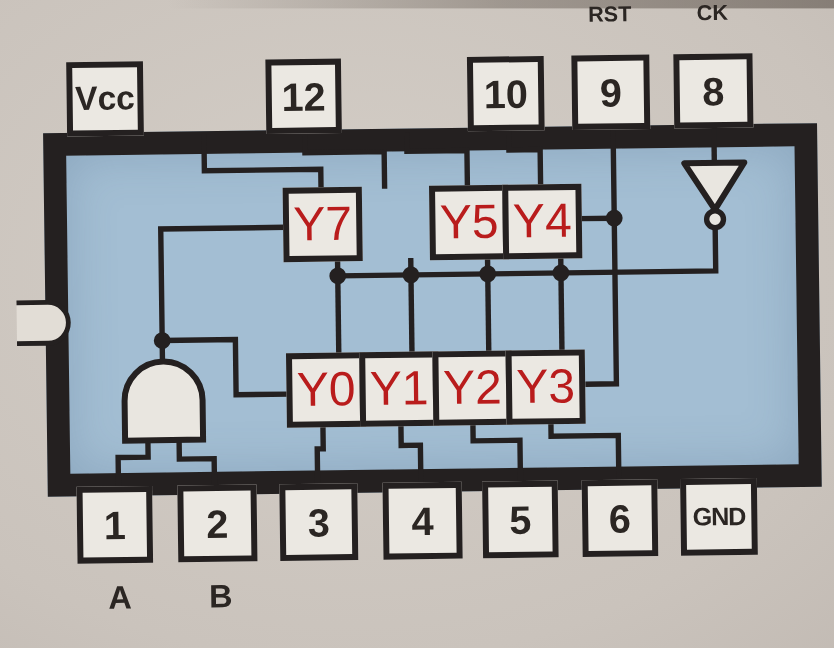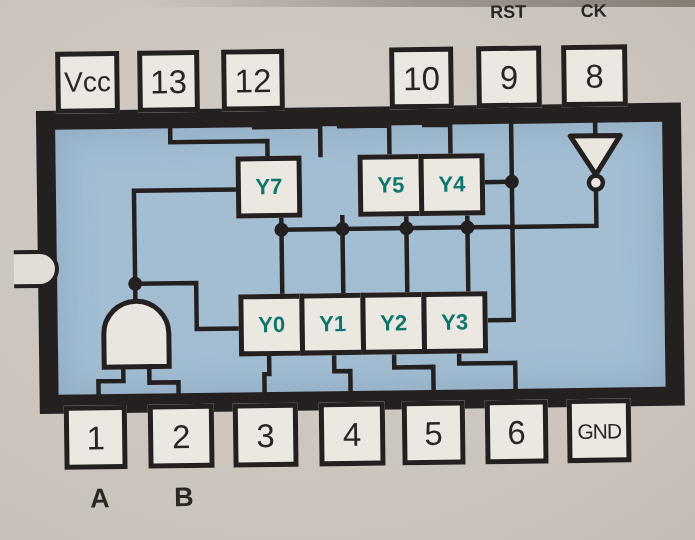--- a/index.html
+++ b/index.html
@@ -19,28 +19,28 @@
     box-shadow:inset 0 0 40px rgba(70,100,130,0.25);
     z-index:1;
   }
   .wires{position:absolute;left:0;top:0;z-index:3;}
   .pin{
     position:absolute;box-sizing:border-box;height:62px;top:48px;
     background:#ebe8e2;border:5px solid #242020;z-index:4;
     display:flex;align-items:center;justify-content:center;
   }
   .pin.bottom{top:402px;height:64px;}
-  .pin span{font-weight:400;font-size:33px;color:#2b2623;line-height:1;}
+  .pin span{font-weight:700;font-size:33px;color:#2b2623;line-height:1;}
   .pin span.vcc{font-size:28px;}
   .pin span.gnd{font-size:21px;letter-spacing:-1px;}
   .ybox{
     position:absolute;box-sizing:border-box;width:66px;height:62px;
     background:#ebe8e2;border:5px solid #242020;z-index:4;
     display:flex;align-items:center;justify-content:center;
-    font-weight:700;font-size:22px;color:#0f766e;
+    font-weight:400;font-size:40px;color:#b91c1c;
   }
   .toplabel{
     position:absolute;top:4px;z-index:5;text-align:center;
     font-weight:700;font-size:18px;color:#2b2623;
   }
   .sublabel{
     position:absolute;top:480px;z-index:5;text-align:center;
     font-weight:700;font-size:27px;color:#2b2623;
   }
 </style>
@@ -93,23 +93,20 @@
     <div class="toplabel" style="left:479px;width:65px">
       <span>RST</span>
     </div>
     <div class="toplabel" style="left:564px;width:66px">
       <span>CK</span>
     </div>
 
     <div class="pin" style="left:58px;width:64px">
       <span class="vcc">Vcc</span>
     </div>
-    <div class="pin" style="left:140px;width:62px">
-      <span>13</span>
-    </div>
     <div class="pin" style="left:224px;width:63px">
       <span>12</span>
     </div>
     <div class="pin" style="left:392px;width:64px">
       <span>10</span>
     </div>
     <div class="pin" style="left:479px;width:65px">
       <span>9</span>
     </div>
     <div class="pin" style="left:564px;width:66px">

